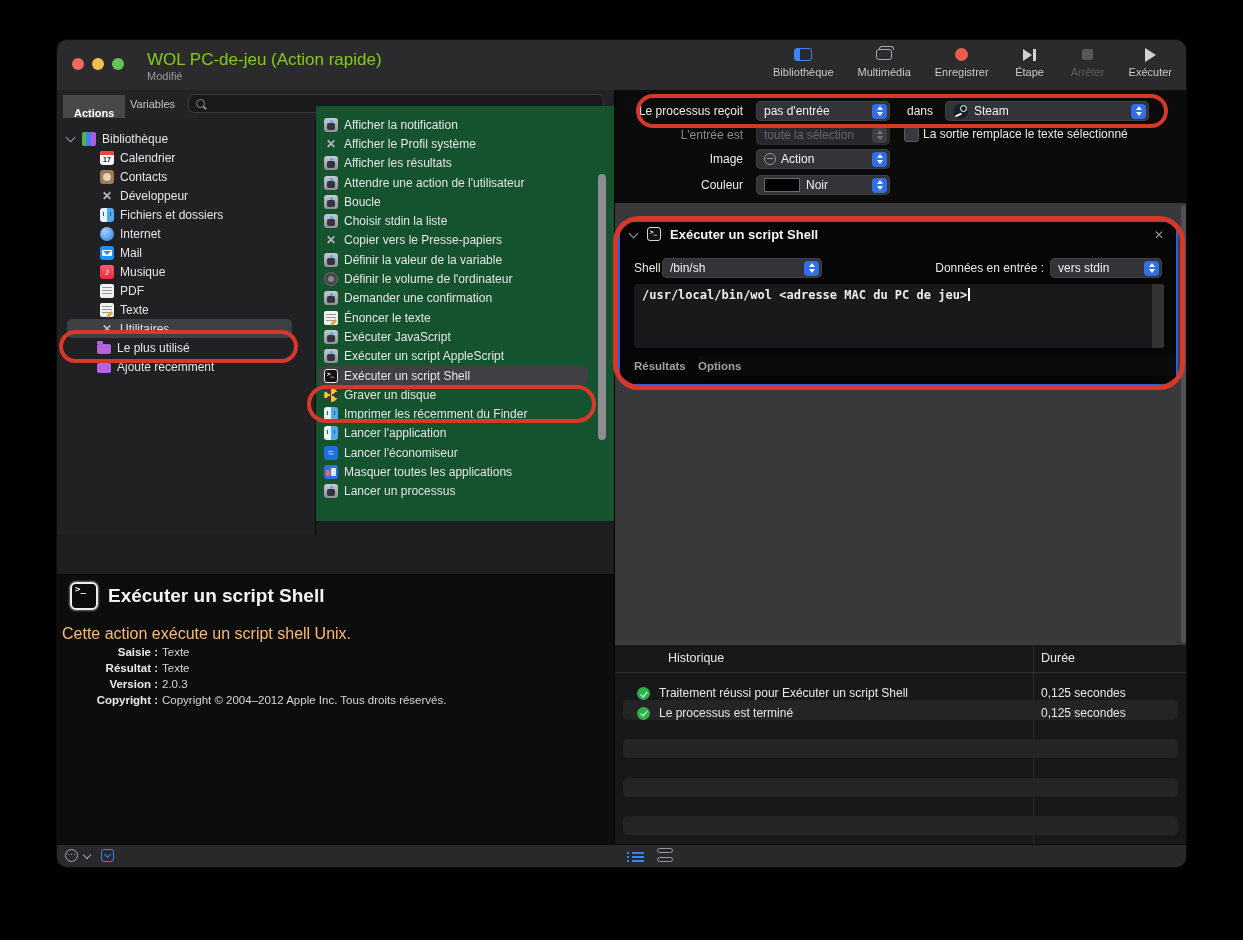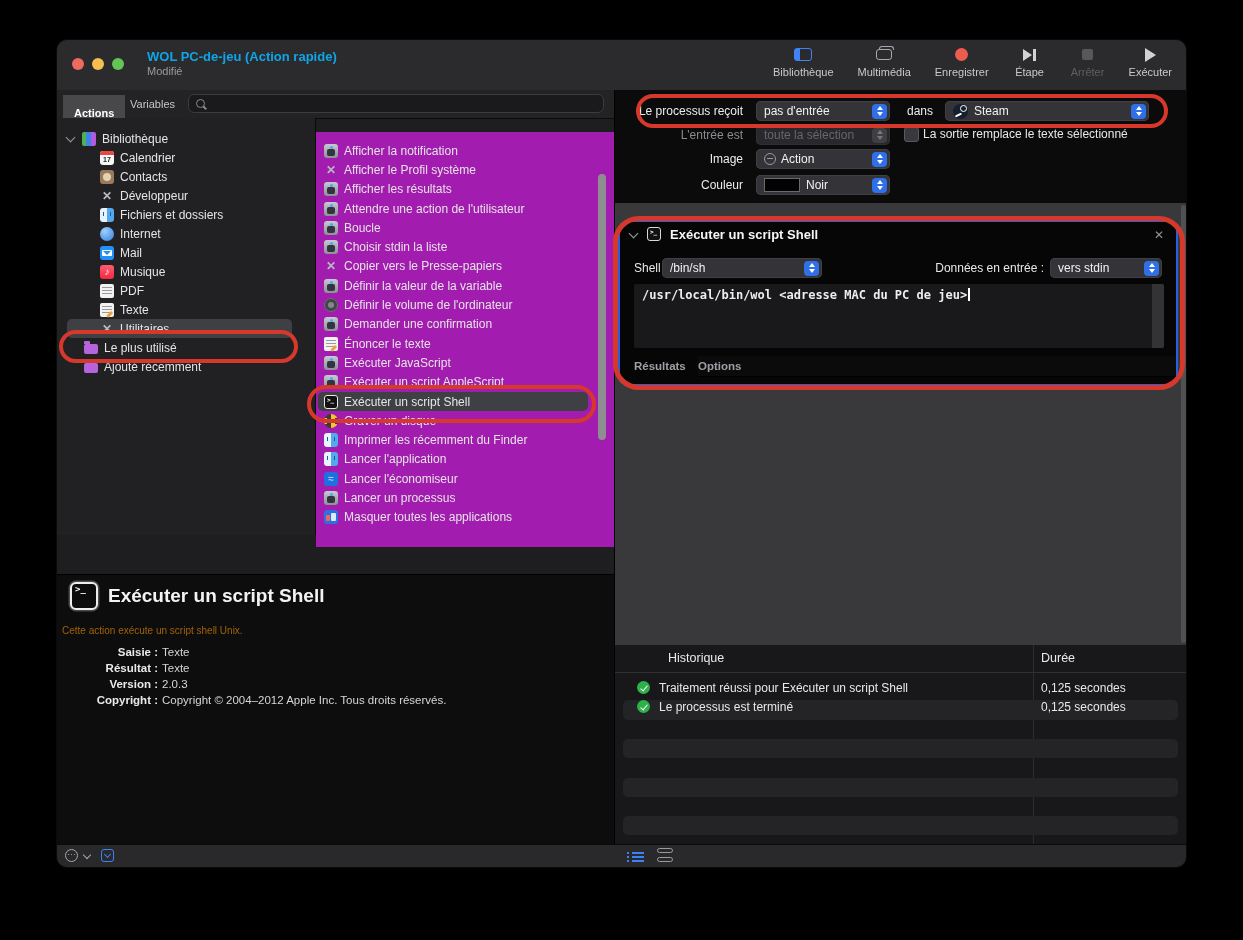--- a/index.html
+++ b/index.html
@@ -5,21 +5,21 @@
   html,body{margin:0;padding:0}
   body{width:1243px;height:940px;background:#000;position:relative;overflow:hidden;
        font-family:"Liberation Sans",sans-serif;color:#ddd;}
   .window{position:absolute;left:57px;top:40px;width:1129px;height:827px;background:#1e1e20;
           border-radius:10px;overflow:hidden;box-shadow:0 0 0 1px #0a0a0a;}
   
   .titlebar{position:absolute;top:0;left:0;right:0;height:50px;background:#2b2b2d;border-bottom:1px solid #101010;}
   .tl{position:absolute;top:18px;width:12px;height:12px;border-radius:50%;}
   .tl.red{left:15px;background:#ed6a5e}.tl.yellow{left:35px;background:#f5bf4f}.tl.green{left:55px;background:#62c554}
   .title-block{position:absolute;left:90px;top:9px;line-height:1.25}
-  .win-title{font-size:13px;font-weight:bold;color:#0ea5e9}
+  .win-title{font-size:17px;font-weight:normal;color:#84cc16}
   .win-subtitle{font-size:11px;color:#9b9b9b}
   .toolbar{position:absolute;right:14px;top:6px;display:flex;gap:24px;}
   .titem{display:flex;flex-direction:column;align-items:center;gap:3px;min-width:34px}
   .ticon{height:17px;display:flex;align-items:center;justify-content:center}
   .tlabel{font-size:11px;color:#c9c9c9}
   .titem.disabled .tlabel{color:#5f5f61}
   .tb-sidebar{width:18px;height:13px;border:1.5px solid #3f84f7;border-radius:3px;position:relative;box-sizing:border-box}
   .tb-sidebar::before{content:"";position:absolute;left:0;top:0;bottom:0;width:5px;background:#3f84f7}
   .tb-media{width:16px;height:11px;border:1.5px solid #a9a9ad;border-radius:3px;position:relative;box-sizing:border-box}
   .tb-media::before{content:"";position:absolute;left:2px;top:-4px;right:-3px;height:3px;border:1.5px solid #a9a9ad;border-bottom:none;border-radius:3px 3px 0 0}
@@ -36,24 +36,24 @@
                border-radius:0;font-size:11px;font-weight:bold;color:#fff}
   .tab-variables{position:absolute;left:73px;top:5px;height:18px;line-height:18px;font-size:11px;color:#c6c6c6}
   .search{position:absolute;left:131px;right:10px;top:4px;height:19px;background:#1a1a1c;border:1px solid #3c3c3f;
           border-radius:6px;display:flex;align-items:center;box-sizing:border-box}
   .mag{width:7px;height:7px;border:1.5px solid #8a8a8e;border-radius:50%;position:relative;margin:0 5px 0 7px;flex:none}
   .mag::after{content:"";position:absolute;width:4px;height:1.5px;background:#8a8a8e;transform:rotate(45deg);right:-3px;bottom:-1px}
   .search input{background:transparent;border:none;outline:none;color:#bbb;font-size:12px;width:100%;font-family:"Liberation Sans",sans-serif}
   .search input::placeholder{color:#6f6f74}
   .sidebar{position:absolute;left:0;top:28px;width:258px;height:406px;background:#212124;border-right:1px solid #0a0a0a;
            padding-top:11px;box-sizing:content-box;overflow:hidden}
-  .actionlist{position:absolute;left:259px;top:42px;width:298px;height:406px;background:#a21caf;padding-top:9px;overflow:hidden}
+  .actionlist{position:absolute;left:259px;top:16px;width:298px;height:406px;background:#14532d;padding-top:9px;overflow:hidden}
   .srow{display:flex;align-items:center;height:19px;font-size:12px;color:#e5e5e5;padding-left:43px;white-space:nowrap}
   .srow.root{padding-left:10px}
-  .srow.folder{padding-left:27px}
+  .srow.folder{padding-left:40px}
   .srow.selected{margin:0 23px 0 10px;padding-left:33px;background:#3f4043;border-radius:5px}
   .disc{width:6px;height:6px;border-right:1.6px solid #9a9a9f;border-bottom:1.6px solid #9a9a9f;transform:rotate(45deg);
         margin-right:8px;margin-top:-3px;flex:none}
   .arow{display:flex;align-items:center;height:19.3px;font-size:12px;color:#e5e5e5;padding-left:8px;white-space:nowrap;overflow:hidden}
   .arow.selected{margin-right:26px;margin-left:2px;padding-left:6px;background:#3f4043;border-radius:5px}
   .list-scrollbar{position:absolute;left:541px;top:84px;width:8px;height:266px;background:#8e8e92;border-radius:4px}
   
   .ic{width:14px;height:14px;border-radius:3px;margin-right:6px;flex:none;position:relative;display:inline-block}
   .ic-lib{background:linear-gradient(90deg,#4db34d 0 4px,#3f82e8 4px 9px,#b05ce0 9px 14px);border-radius:2px}
   .ic-cal{background:#f7f7f7}
@@ -90,21 +90,21 @@
   .ic-wave{background:#1e6fe0}.ic-wave::before{content:"≈";color:#d8ecff;font-size:10px;line-height:13px;position:absolute;inset:0;text-align:center}
   .ic-apps{background:#2f6fe4}
   .ic-apps::before{content:"";position:absolute;right:2px;top:3px;width:5px;height:8px;background:#dce9fb;border-radius:1px}
   .ic-apps::after{content:"";position:absolute;left:2px;top:5px;width:4px;height:6px;background:#e8685f;border-radius:1px}
   
   .desc{position:absolute;left:0;top:484px;width:557px;height:321px;background:#0d0d0e;border-top:1px solid #000}
   .desc-terminal{position:absolute;left:13px;top:7px;width:24px;height:24px;background:#0c0c0c;border:2px solid #ededed;
                  border-radius:6px;box-shadow:0 0 0 1.5px #4a4a4a}
   .desc-terminal::before{content:">_";position:absolute;left:3px;top:0;font-size:9px;font-weight:bold;color:#fff;font-family:"DejaVu Sans Mono",monospace}
   .desc-title{position:absolute;left:51px;top:10px;font-size:19px;font-weight:bold;color:#f3f3f3}
-  .desc-summary{position:absolute;left:5px;top:50px;font-size:10px;color:#a16207}
+  .desc-summary{position:absolute;left:5px;top:50px;font-size:16px;color:#fdba74}
   .desc-field{position:absolute;left:0;width:557px;height:16px;font-size:11.5px;line-height:16px;display:flex}
   .desc-field .flabel{width:101px;text-align:right;font-weight:bold;color:#e9e9e9;flex:none}
   .desc-field .fvalue{margin-left:4px;color:#d6d6d6}
   
   .main-divider{position:absolute;left:557px;top:50px;bottom:0;width:1px;background:#000}
   .right{position:absolute;left:558px;top:50px;width:571px;height:755px;}
   .options{position:absolute;top:0;left:0;right:0;height:113px;background:#0b0b0c;border-bottom:1px solid #000}
   .olabel{position:absolute;width:128px;left:0;text-align:right;font-size:12px;color:#ececec;line-height:20px}
   .olabel.dim{color:#8b8b90}
   .dd{position:absolute;height:20px;background:#333338;border-radius:5px;display:flex;align-items:center;
@@ -141,21 +141,21 @@
               font-weight:bold;color:#ededed;white-space:pre}
   .caret{display:inline-block;width:1.5px;height:13px;background:#fff;vertical-align:-2px;margin-left:1px}
   .abox-tab{position:absolute;top:134px;height:20px;line-height:20px;font-size:11.5px;font-weight:bold;color:#9fa0a5}
   .abox-tab.results{left:14px}.abox-tab.options{left:78px}
   
   .history{position:absolute;left:0;top:555px;width:571px;height:200px;background:#18181a}
   .hist-header{position:absolute;top:0;left:0;right:0;height:27px;border-bottom:1px solid #303033}
   .hist-title{position:absolute;left:53px;top:0;line-height:27px;font-size:12.5px;color:#eaeaea}
   .hist-dur{position:absolute;left:426px;top:0;line-height:27px;font-size:12.5px;color:#eaeaea}
   .hist-divider{position:absolute;left:418px;top:0;bottom:0;width:1px;background:#2c2c2f}
-  .hrow{position:absolute;left:8px;width:555px;height:19.3px;display:flex;align-items:flex-start;font-size:12px;color:#e8e8e8}
+  .hrow{position:absolute;left:8px;width:555px;height:19.3px;display:flex;align-items:flex-end;font-size:12px;color:#e8e8e8}
   .hrow.alt{background:#242427;border-radius:5px}
   .check{width:13px;height:13px;border-radius:50%;background:#2db14a;position:relative;flex:none;margin:0 9px 0 14px}
   .check::before{content:"";position:absolute;left:4.5px;top:2.5px;width:3px;height:6px;border-right:1.6px solid #fff;border-bottom:1.6px solid #fff;transform:rotate(40deg)}
   .hrow .dur{position:absolute;left:418px}
   
   .bottombar{position:absolute;left:0;right:0;bottom:0;height:22px;background:#29292b;border-top:1px solid #0a0a0a}
   .circle-dots{position:absolute;left:8px;top:4px;width:13px;height:13px;border:1.5px solid #a8a8ad;border-radius:50%;box-sizing:border-box}
   .circle-dots::before{content:"…";position:absolute;left:0;right:0;top:-3px;font-size:9px;color:#a8a8ad;text-align:center}
   .bb-chev{position:absolute;left:27px;top:7px;width:5px;height:5px;border-right:1.8px solid #a8a8ad;border-bottom:1.8px solid #a8a8ad;transform:rotate(45deg)}
   .bb-box{position:absolute;left:44px;top:4px;width:13px;height:13px;border:1.5px solid #3b82f6;border-radius:3px;box-sizing:border-box}
@@ -361,26 +361,26 @@
         </div>
       <div class="arow">
           <span class="ic ic-finder"></span>
           <span>Lancer l'application</span>
         </div>
       <div class="arow">
           <span class="ic ic-wave"></span>
           <span>Lancer l'économiseur</span>
         </div>
       <div class="arow">
-          <span class="ic ic-robot"></span>
-          <span>Lancer un processus</span>
-        </div>
-      <div class="arow">
           <span class="ic ic-apps"></span>
           <span>Masquer toutes les applications</span>
+        </div>
+      <div class="arow">
+          <span class="ic ic-robot"></span>
+          <span>Lancer un processus</span>
         </div>
     </div>
     <div class="list-scrollbar"></div>
 
     <div class="desc">
       <div class="desc-terminal"></div>
       <div class="desc-title">Exécuter un script Shell</div>
       <div class="desc-summary">Cette action exécute un script shell Unix.</div>
       <div class="desc-field" style="top:69px">
         <span class="flabel">Saisie :</span>

